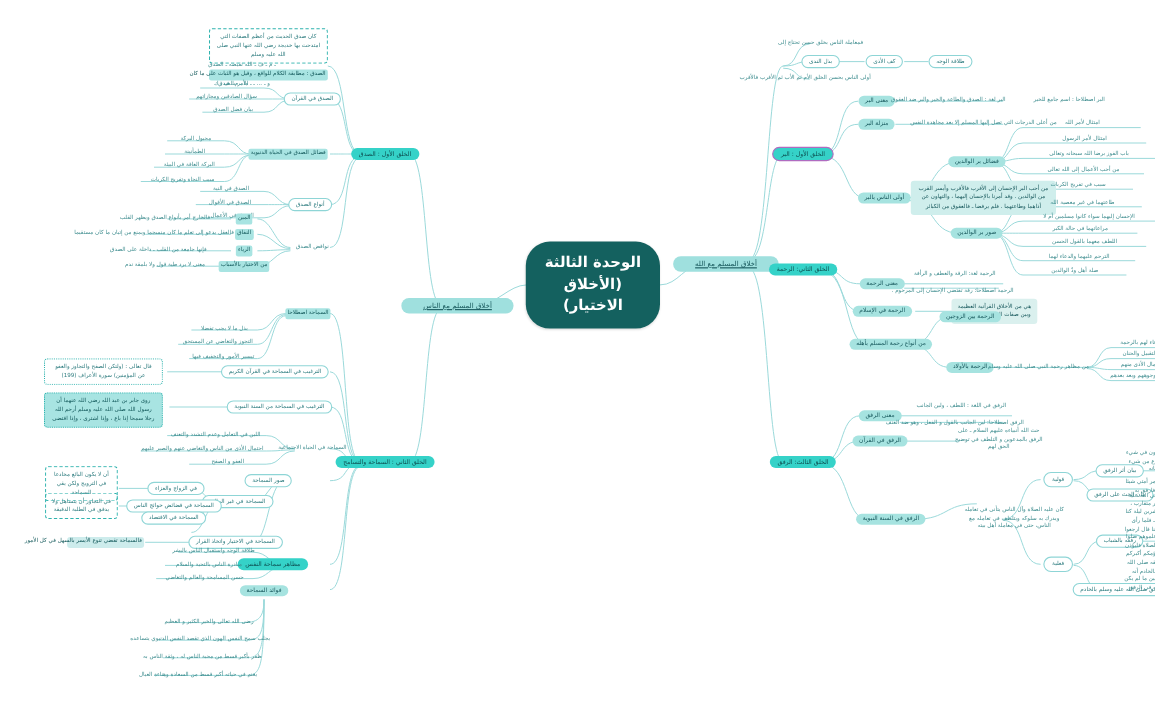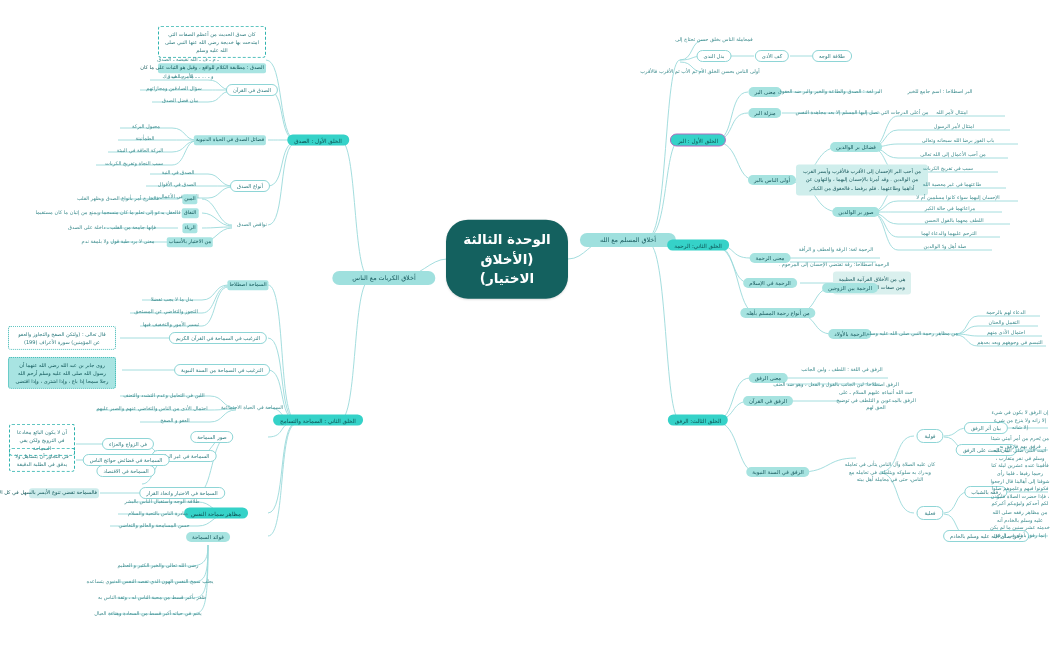--- a/index.html
+++ b/index.html
@@ -2,35 +2,35 @@
 <html lang="ar" dir="rtl"><head>
 <meta charset="utf-8">
 <title>الوحدة الثالثة (الأخلاق الإسلامية)</title>
 <style>
   html,body{margin:0;padding:0;background:#ffffff;}
   body{
     width:1050px;height:650px;position:relative;overflow:hidden;
     font-family:"DejaVu Sans","Liberation Sans",sans-serif;
     color:#2b6f72;
   }
-  #canvas{position:absolute;inset:0;}
+  #canvas{position:absolute;inset:0;margin-left:32px;}
   svg.links{position:absolute;left:0;top:0;width:1050px;height:650px;pointer-events:none;}
   .node{position:absolute;box-sizing:border-box;white-space:nowrap;}
 
   
   .root{
     background:#14615f;color:#ffffff;border-radius:22px;
     padding:10px 16px;text-align:center;line-height:1.45;
     font-size:13.5px;font-weight:bold;white-space:normal;
     box-shadow:0 1px 2px rgba(0,0,0,.12);
   }
   
   .l1{
     background:#9fe0de;color:#17585c;border-radius:9px;
-    padding:3px 20px;font-size:6.4px;text-align:center;
+    padding:3px 20px;font-size:6.4px;text-align:center;text-decoration:underline;
   }
   
   .l2{
     background:#35d2c8;color:#0d4f51;border-radius:9px;
     padding:2.5px 7px;font-size:5.6px;text-align:center;
   }
   .l2.outline{
     background:#35d2c8;border:1px solid #b06cc0;
   }
   
@@ -259,21 +259,21 @@
         <path d="M190,614 L108,614"></path>
     </g>
   </svg>
 
   <div class="node root center" style="left:507px;top:259px;width:122px;">
     <div>الوحدة الثالثة</div>
     <div>(الأخلاق الاختيار)</div>
   </div>
 
   <div class="node l1 center" style="left:628px;top:240px;">أخلاق المسلم مع الله</div>
-  <div class="node l1 center" style="left:384px;top:278px;">أخلاق الكربات مع الناس</div>
+  <div class="node l1 center" style="left:384px;top:278px;">أخلاق المسلم مع الناس</div>
 
   <div class="node leaf center" style="left:714px;top:40px;">فمعاملة الناس بخلق حسن تحتاج إلى</div>
   <div class="node pill-o center" style="left:714px;top:56px;">بذل الندى</div>
   <div class="node pill-o center" style="left:772px;top:56px;">كف الأذى</div>
   <div class="node pill-o center" style="left:832px;top:56px;">طلاقة الوجه</div>
   <div class="node leaf center" style="left:700px;top:72px;">أولى الناس بحسن الخلق الأم ثم الأب ثم الأقرب فالأقرب</div>
 
   <div class="node l2 outline center" style="left:698px;top:140px;">الخلق الأول : البر</div>
 
   <div class="node l2b center" style="left:765px;top:92px;">معنى البر</div>

